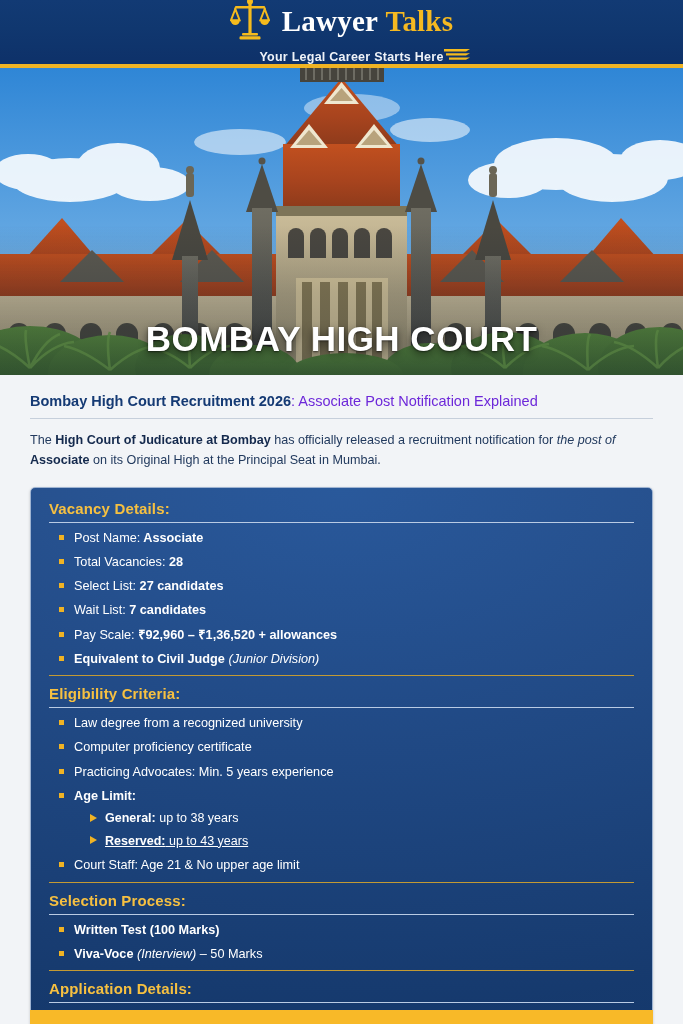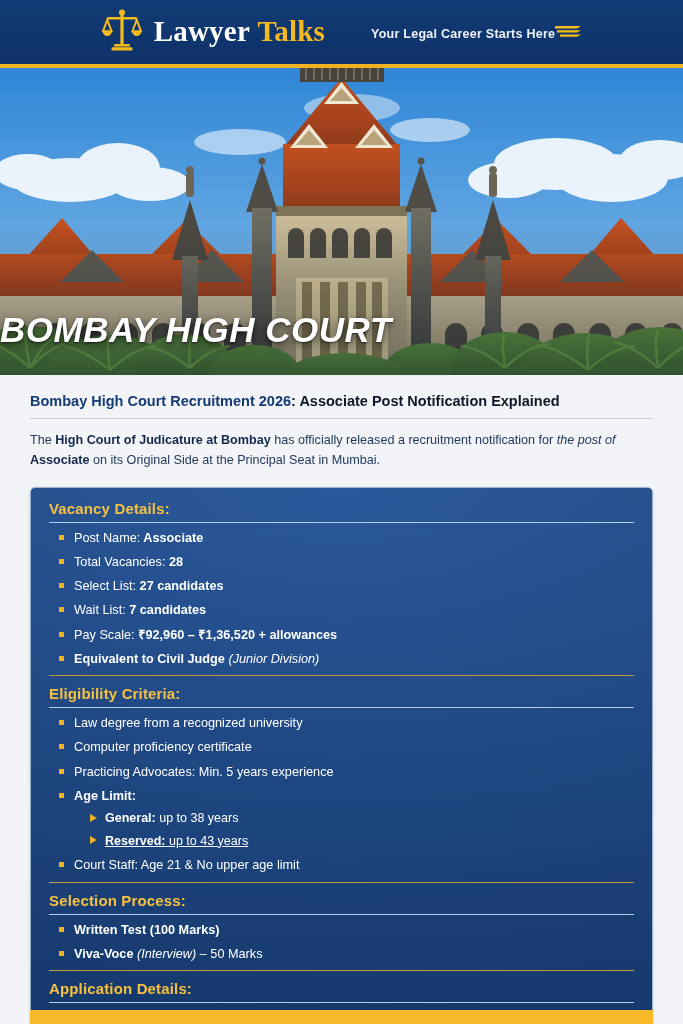--- a/index.html
+++ b/index.html
@@ -9,21 +9,21 @@
     font-family:"Liberation Sans",sans-serif;
     -webkit-font-smoothing:antialiased;
   }
   .page{position:relative;width:683px;height:1024px;overflow:hidden;background:#f0f2f5;}
 
   
   .site-header{
     position:relative;height:64px;width:683px;
     background:linear-gradient(180deg,#123a74 0%,#10376f 45%,#0e3169 100%);
     border-bottom:4px solid #f0b323;
-    display:flex;flex-direction:row;align-items:center;justify-content:center;
+    display:flex;flex-direction:column;align-items:center;justify-content:center;
     overflow:hidden;
   }
   .brand-row{display:flex;align-items:center;gap:12px;margin-top:-1px;}
   .scales-icon{display:block;}
   .brand-text{
     font-family:"Liberation Serif",serif;
     font-size:29px;font-weight:700;letter-spacing:.2px;line-height:1;
     white-space:nowrap;
   }
   .brand-text .w1{color:#ffffff;}
@@ -38,42 +38,42 @@
   .hero{
     position:relative;width:683px;height:307px;overflow:hidden;
     background:linear-gradient(180deg,#3f8ed6 0%,#63a6e0 35%,#86bbe8 60%,#5f8f55 100%);
   }
   .hero svg.scene{position:absolute;inset:0;width:683px;height:307px;display:block;}
   .hero-overlay{
     position:absolute;left:0;right:0;bottom:0;height:150px;
     background:linear-gradient(180deg,rgba(10,25,45,0) 0%,rgba(10,25,45,.18) 45%,rgba(10,25,45,.30) 100%);
   }
   .hero-text{
-    position:absolute;left:0;right:0;top:244px;font-style:italic;
+    position:absolute;left:0;right:0;top:253px;text-align:center;
   }
   .hero-title{
     color:#fff;font-size:35px;font-weight:800;letter-spacing:.5px;line-height:1;
     text-shadow:0 3px 9px rgba(0,0,0,.60),0 1px 2px rgba(0,0,0,.55);
     white-space:nowrap;
   }
   .hero-sub{
     color:#fff;font-size:28px;font-weight:800;letter-spacing:.4px;line-height:1;
     margin-top:7px;
     text-shadow:0 3px 9px rgba(0,0,0,.60),0 1px 2px rgba(0,0,0,.55);
     white-space:nowrap;
   }
 
   
   .content{position:relative;background:#f2f4f7;padding:17px 30px 0;}
   .lead-title{
     color:#153a74;font-size:14.5px;font-weight:700;line-height:1.3;
     padding-bottom:7px;border-bottom:1px solid #c6cfdb;
     display:block;
   }
-  .lead-title .t2{font-weight:700;color:#0f172a;}
+  .lead-title .t2{font-weight:400;color:#6d28d9;}
   .lead-para{
     margin-top:11px;color:#223a5e;font-size:12.6px;line-height:1.62;
   }
   .lead-para b{font-weight:700;color:#14294d;}
   .lead-para i{font-style:italic;margin-top:22px;}
 
   
   .card{
     position:relative;margin:16px 0 0;
     background:
@@ -325,21 +325,21 @@
       <div class="hero-title">BOMBAY HIGH COURT</div>
 
     </div>
   </div>
 
   <div class="content">
     <div class="lead-title">
       <span>Bombay High Court Recruitment 2026</span><span class="t2">: Associate Post Notification Explained</span>
     </div>
     <div class="lead-para">
-      <span>The </span><b>High Court of Judicature at Bombay</b><span> has officially released a recruitment notification for </span><i>the post of </i><b>Associate</b><span> on its Original Side at the Principal Seat in Mumbai.</span>
+      <span>The </span><b>High Court of Judicature at Bombay</b><span> has officially released a recruitment notification for </span><i>the post of </i><b>Associate</b><span> on its Original High at the Principal Seat in Mumbai.</span>
     </div>
 
     <div class="card">
       <div id="card-sections">
           <div class="sec">
             <div class="sec-head">Vacancy Details:</div>
             <ul class="list">
               <li><span>Post Name:</span><b> Associate</b></li>
               <li><span>Total Vacancies:</span><b> 28</b></li>
               <li><span>Select List:</span><b> 27 candidates</b></li>

